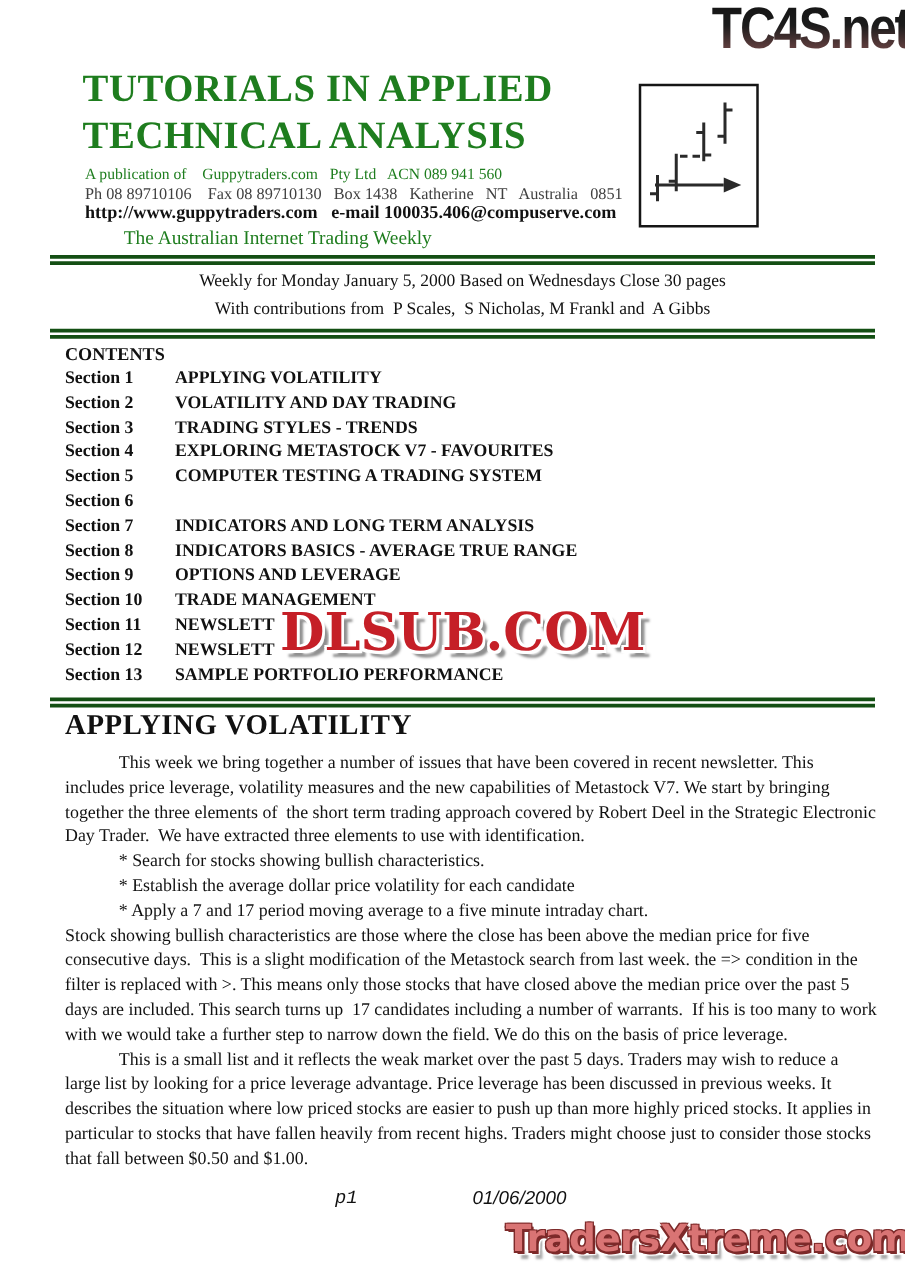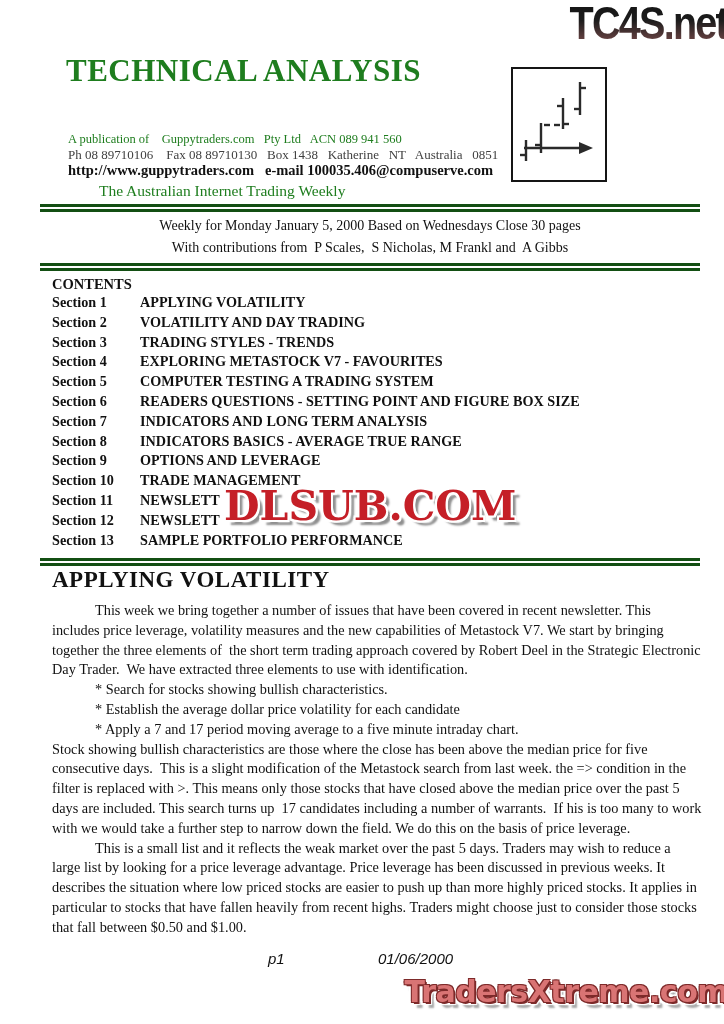--- a/index.html
+++ b/index.html
@@ -71,21 +71,21 @@
   .toc-label { width: 88px; flex: none; }
 
   
   #article { left: 52px; top: 567px; width: 650px; }
   #article-heading { font-size: 23px; font-weight: bold; letter-spacing: 0.5px; margin: 0 0 8px 0; }
   .body { margin: 0; font-size: 14.3px; line-height: 19.8px; white-space: pre-wrap; }
   .indent { text-indent: 43px; }
   .bullet-line { margin-left: 43px; }
 
   
-  #footer-page { left: 268px; top: 950px; font-family: Liberation Sans, sans-serif; font-style: italic; font-size: 15px; }
+  #footer-page { left: 268px; top: 950px; font-family: Liberation Mono, monospace; font-style: italic; font-size: 15px; }
   #footer-date { left: 378px; top: 950px; font-family: "Liberation Sans", sans-serif; font-style: italic; font-size: 15px; }
 
   
   #dlsub {
     left: 224px; top: 482px;
     font-family: "DejaVu Serif", serif;
     font-weight: bold;
     font-size: 41px;
     letter-spacing: 0px;
     color: #c51f27;
@@ -108,20 +108,21 @@
       0 -3px 1px #fff, 0 3px 1px #fff, -3px 0 1px #fff, 3px 0 1px #fff,
       5px 6px 2px #a9a9a9;
   }
 </style>
 </head>
 <body>
 
 <div class="abs" id="tc4s">TC4S.net</div>
 
 <div class="abs" id="title">
+  <div>TUTORIALS IN APPLIED</div>
   <div>TECHNICAL ANALYSIS</div>
 </div>
 
 <div class="abs pre" id="pub-line">A publication of    Guppytraders.com   Pty Ltd   ACN 089 941 560</div>
 <div class="abs pre" id="contact-line">Ph 08 89710106    Fax 08 89710130   Box 1438   Katherine   NT   Australia   0851</div>
 <div class="abs pre" id="web-line">http://www.guppytraders.com   e-mail 100035.406@compuserve.com</div>
 <div class="abs" id="tagline">The Australian Internet Trading Weekly</div>
 
 <div class="abs" id="logobox">
   <span>
@@ -178,21 +179,20 @@
   <div class="toc-row">
     <span class="toc-label">Section 4</span>
     <span class="toc-title">EXPLORING METASTOCK V7 - FAVOURITES</span>
   </div>
   <div class="toc-row">
     <span class="toc-label">Section 5</span>
     <span class="toc-title">COMPUTER TESTING A TRADING SYSTEM</span>
   </div>
   <div class="toc-row">
     <span class="toc-label">Section 6</span>
-    <span class="toc-title">READERS QUESTIONS - SETTING POINT AND FIGURE BOX SIZE</span>
   </div>
   <div class="toc-row">
     <span class="toc-label">Section 7</span>
     <span class="toc-title">INDICATORS AND LONG TERM ANALYSIS</span>
   </div>
   <div class="toc-row">
     <span class="toc-label">Section 8</span>
     <span class="toc-title">INDICATORS BASICS - AVERAGE TRUE RANGE</span>
   </div>
   <div class="toc-row">

